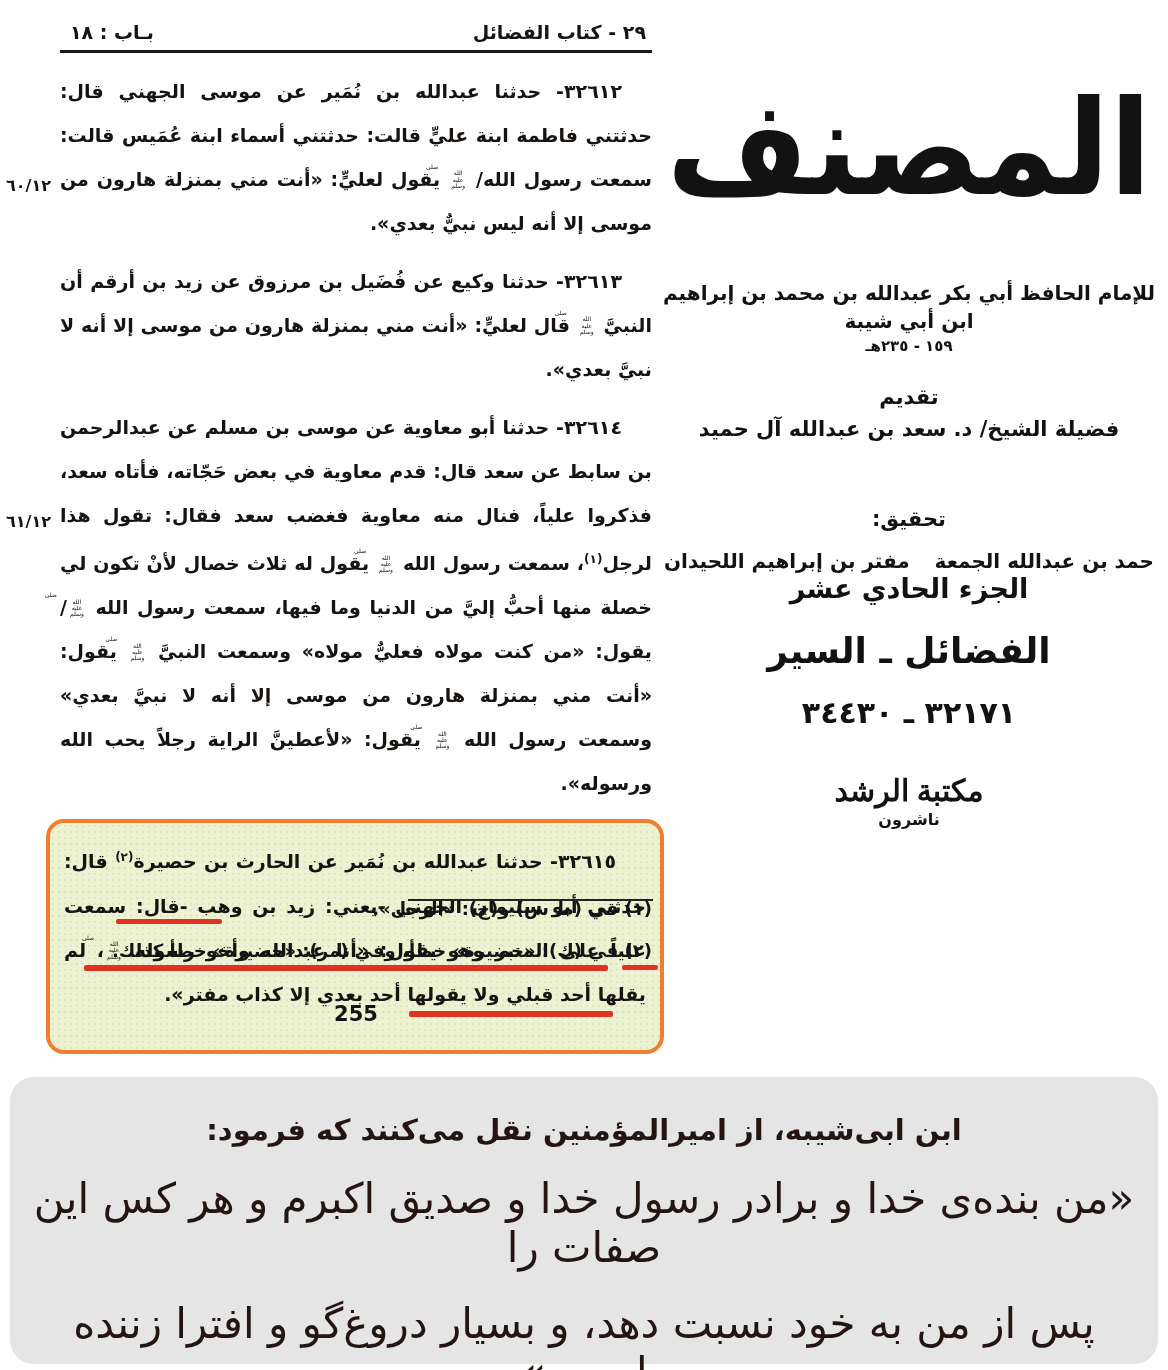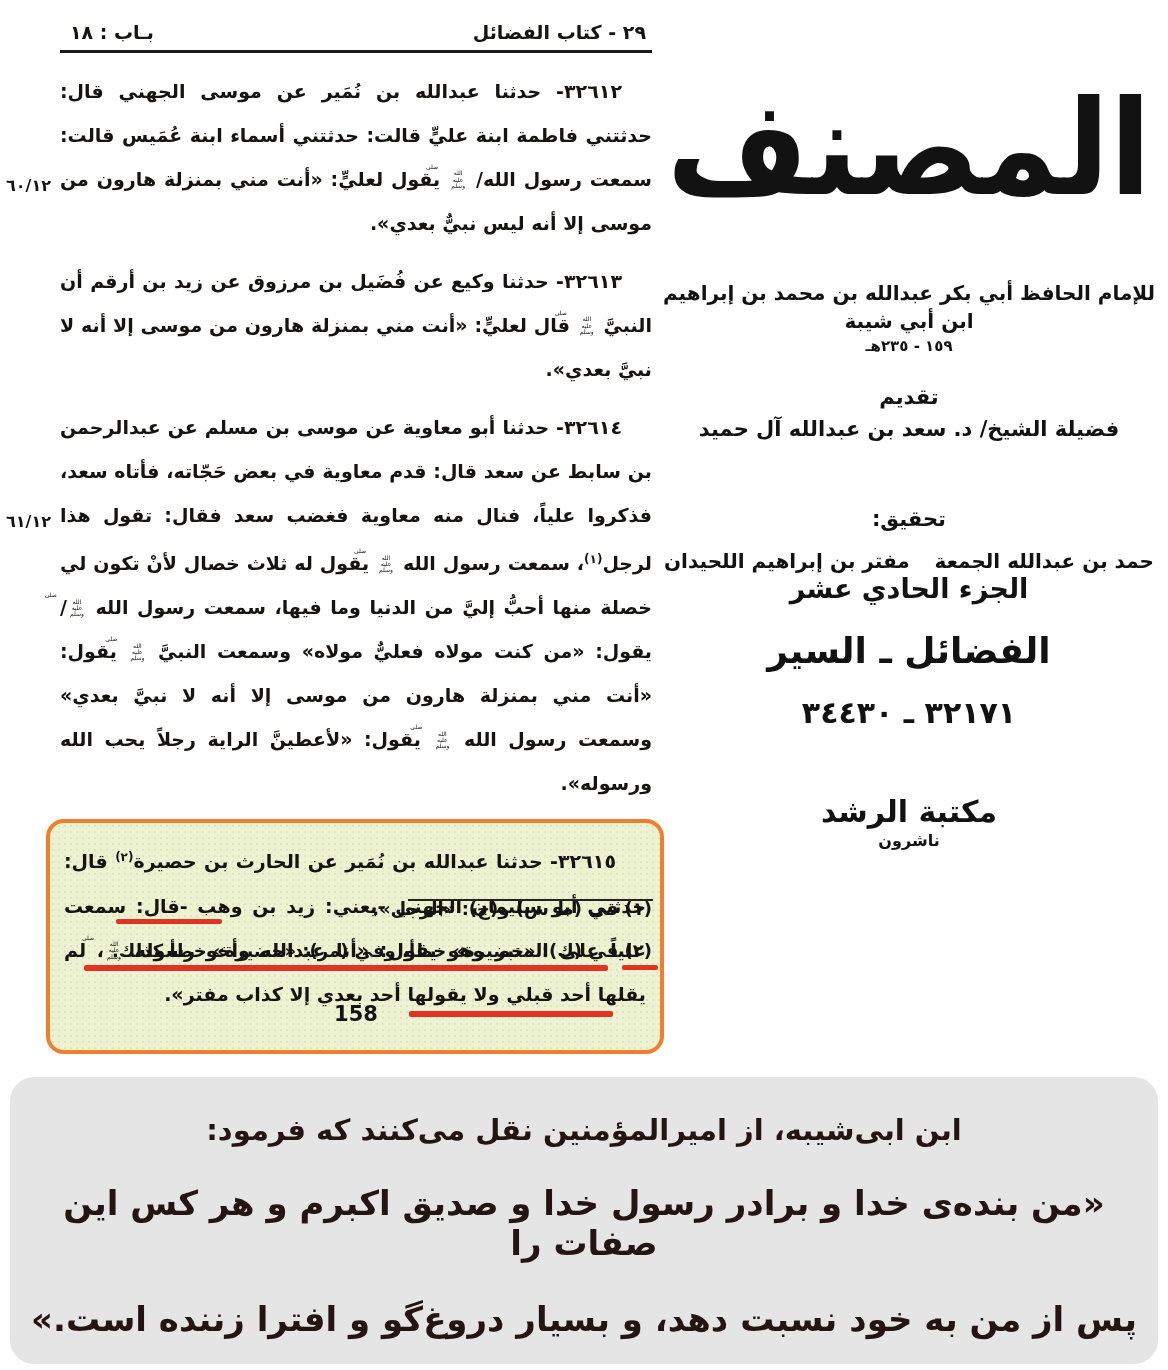--- a/index.html
+++ b/index.html
@@ -62,30 +62,30 @@
   .author2{margin-top:4px;font-size:20px;font-weight:700;}
   .dates{margin-top:4px;font-size:15px;font-weight:700;letter-spacing:2px;}
   .taqdim-label{margin-top:30px;font-size:21px;font-weight:700;}
   .taqdim-name{margin-top:8px;font-size:21px;font-weight:700;}
   .tahqiq-label{margin-top:66px;font-size:21px;font-weight:700;}
   .tahqiq-names{display:flex;justify-content:space-between;margin-top:18px;
     padding:0 8px;font-size:20px;font-weight:700;}
   .volume{font-size:27px;font-weight:700;}
   .section{margin-top:26px;font-size:36px;font-weight:700;letter-spacing:1px;}
   .range{margin-top:24px;font-size:30px;font-weight:700;letter-spacing:4px;}
-  .publisher{margin-top:64px;font-size:30px;font-weight:700;}
+  .publisher{margin-top:43px;font-size:30px;font-weight:700;font-family:Liberation Serif, serif;}
   .publisher-sub{margin-top:2px;font-size:16px;font-weight:700;letter-spacing:5px;}
   
   .translation-panel{
     position:absolute;left:10px;top:1077px;width:1148px;height:287px;
     background:#e5e5e5;border-radius:24px;
     direction:rtl;text-align:center;color:#241512;
   }
   .fa-line1{margin-top:36px;font-size:29px;font-weight:700;}
-  .fa-line23{margin-top:36px;font-size:34px;font-weight:700;}
+  .fa-line23{margin-top:27px;font-size:42px;font-weight:400;}
   
   .saws{display:inline-block;width:20px;font-size:6px;line-height:1.05;
     text-align:center;vertical-align:-2px;font-weight:400;}
   .fn-mark{font-size:12px;}
 </style>
 </head>
 <body>
 
 <div class="scan-column">
   <div class="col-header">
@@ -104,21 +104,21 @@
     <div class="redline b"></div>
     <div class="redline c"></div>
   </div>
 </div>
 
 <div class="fn-sep"></div>
 <div class="footnotes">
   <div>(١) في (ط س) و(ج): «الرجل».</div>
   <div>(٢) في (ك): «خضيرة» خطأ، وفي (مر): «حضيرة» خطأ كذلك.</div>
 </div>
-<div class="page-number">158</div>
+<div class="page-number">255</div>
 
 <div class="margin-note n1">٦٠/١٢</div>
 <div class="margin-note n2">٦١/١٢</div>
 
 <div class="title-page">
   <div class="big-title">المصنف</div>
   <div class="author1">للإمام الحافظ أبي بكر عبدالله بن محمد بن إبراهيم</div>
   <div class="author2">ابن أبي شيبة</div>
   <div class="dates">١٥٩ - ٢٣٥هـ</div>
   <div class="taqdim-label">تقديم</div>

